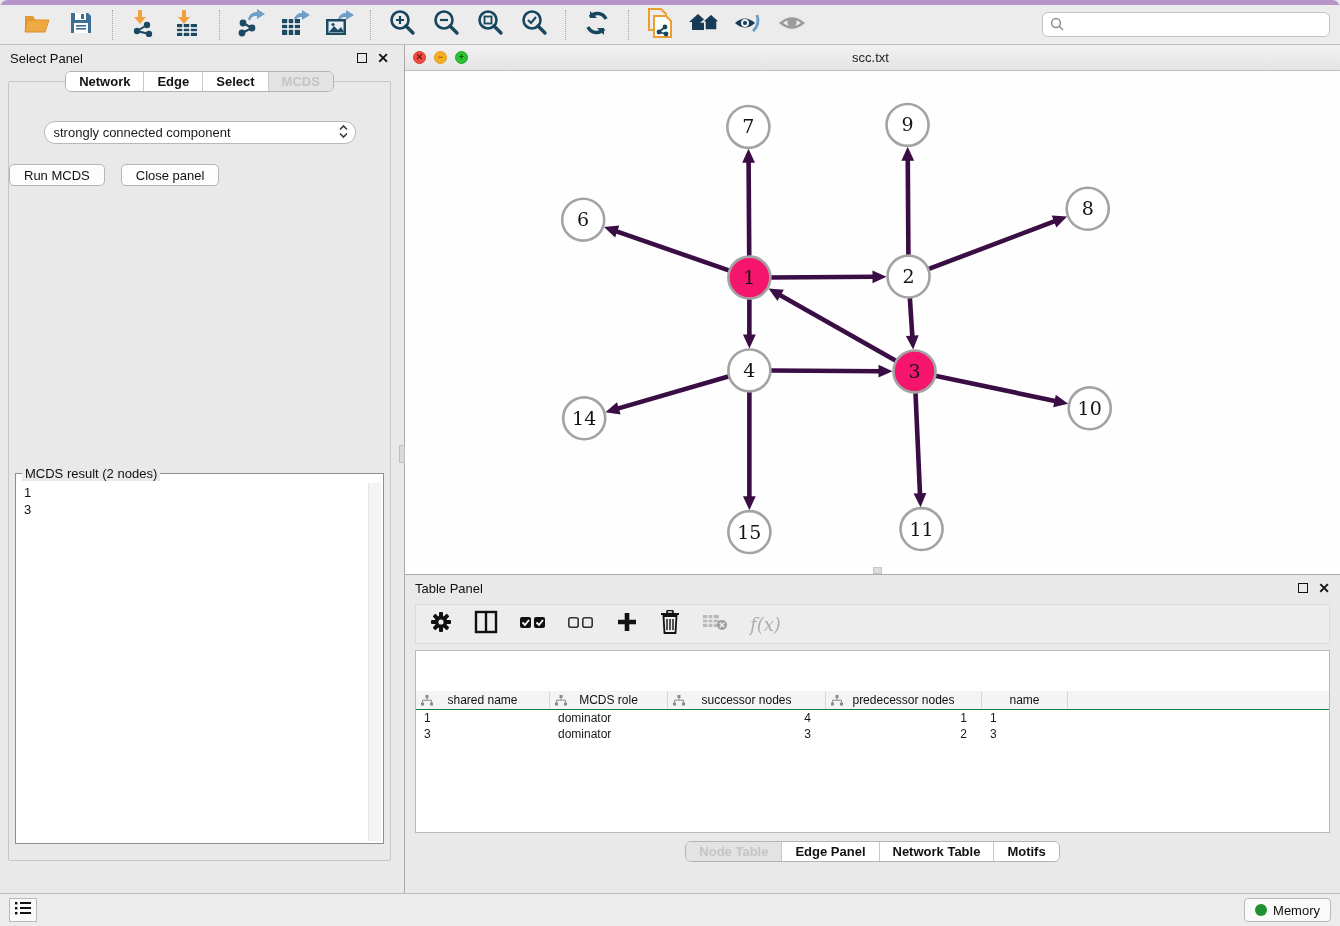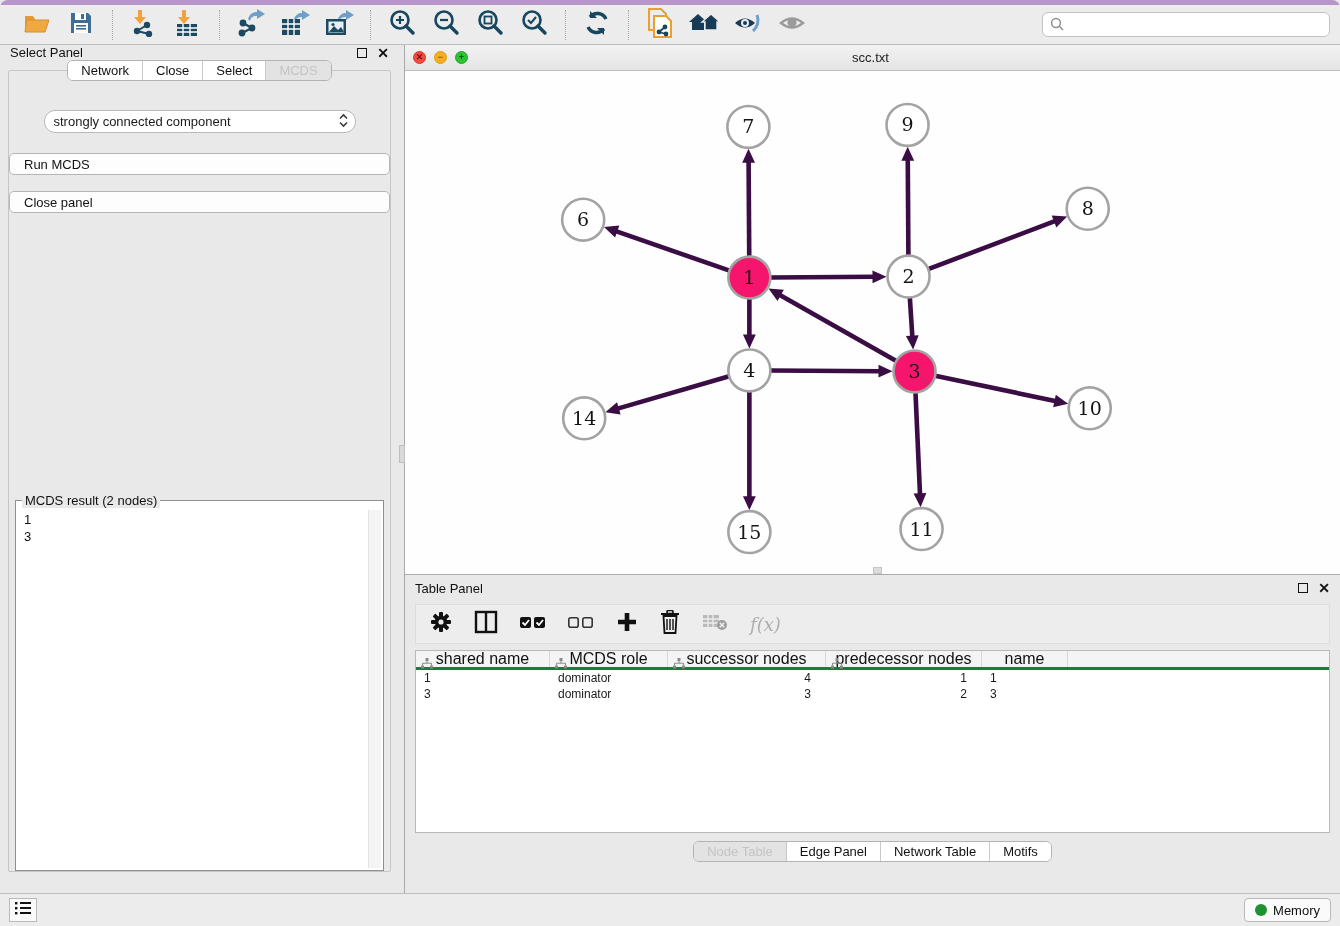--- a/index.html
+++ b/index.html
@@ -32,30 +32,30 @@
   .right-col { flex:1; display:flex; flex-direction:column; min-width:0; }
 
   
   .panel-header { height:26px; display:flex; align-items:center; padding:0 10px; font-size:13px; color:#111; }
   .panel-header .hdr-icons { margin-left:auto; display:flex; gap:10px; align-items:center; }
   .float-box { width:10px; height:10px; border:1.5px solid #111; display:inline-block; }
   .close-x { font-size:14px; font-weight:bold; color:#111; line-height:10px; }
 
   .cp-tabs { display:flex; justify-content:center; position:relative; z-index:2; }
   .tabbar { display:flex; border:1px solid #B3B3B3; border-radius:6px; overflow:hidden; background:#fff; }
-  .tab { padding:2px 13px; font-size:13px; background:#fff; color:#111; border-left:1px solid #C9C9C9; cursor:default; }
+  .tab { padding:2px 13px; font-size:13px; background:#fff; color:#111; border-left:1px solid #C9C9C9; cursor:default;font-weight:bold; }
   .tab:first-child { border-left:none; }
   .tab.sel { background:#E3E3E3; color:#C4C4C4; }
 
   .cp-body { margin:-11px 8px 0 8px; flex:1; border:1px solid #C6C6C6; border-radius:2px; background:#E9E9E9; padding-top:30px; position:relative; }
   .opt-label { text-align:center; font-size:13px; margin-top:6px; }
   .select-row { display:flex; justify-content:center; margin-top:9px; }
   .select { width:312px; height:23px; background:#fff; border:1px solid #B9B9B9; border-radius:11px; display:flex; align-items:center; padding:0 6px 0 9px; font-size:13px; }
   .select .spacer { flex:1; }
-  .btn-row { display:flex; justify-content:flex-start; gap:16px; margin-top:20px;flex-direction:column; }
+  .btn-row { display:flex; justify-content:flex-start; gap:16px; margin-top:20px; }
   .btn { height:22px; padding:0 14px; background:#FDFDFD; border:1px solid #B5B5B5; border-radius:5px; font-size:13px; display:flex; align-items:center; color:#111; }
 
   fieldset.result { margin:280px 6px 0 6px; height:378px; border:1px solid #8F8F8F; background:#fff; position:relative; padding:2px; }
   fieldset.result legend { font-size:13px; color:#111; margin-left:4px; padding:0 3px; background:#E9E9E9; }
   .result-list { font-size:13px; line-height:17px; padding:1px 6px; color:#111; }
   .result-scroll { position:absolute; top:2px; bottom:2px; right:2px; width:13px; background:#F4F4F4; border-left:1px solid #E3E3E3; }
 
   
   .net-window { height:530px; display:flex; flex-direction:column; border-bottom:1px solid #ABABAB; }
   .net-titlebar { height:26px; background:linear-gradient(#F2F2F2,#E4E4E4); border-bottom:1px solid #BFBFBF; position:relative; display:flex; align-items:center; }
@@ -68,21 +68,21 @@
   .net-canvas { flex:1; background:#FEFEFE; position:relative; }
   .net-canvas svg { position:absolute; inset:0; }
   .canvas-grip { position:absolute; bottom:0; left:50%; width:9px; height:7px; background:#DCDCDC; border:1px solid #C6C6C6; }
 
   
   .table-panel { flex:1; display:flex; flex-direction:column; background:#E9E9E9; }
   .tp-toolbar { margin:3px 10px 6px 10px; height:40px; background:#EDEDED; border:1px solid #DCDCDC; display:flex; align-items:center; gap:22px; padding:0 14px; }
   .tp-icon { display:flex; align-items:center; justify-content:center; }
   .fx { font-family:"DejaVu Serif", serif; font-style:italic; font-size:18px; color:#ADADAD; }
   .table-area { margin:0 10px; height:183px; background:#fff; border:1px solid #B9B9B9; overflow:hidden; }
-  .thead { display:flex; height:19px; background:#F4F4F4; border-bottom:3px solid #15803d; font-size:16px; }
+  .thead { display:flex; height:19px; background:#F4F4F4; border-bottom:1px solid #15803d; font-size:12px;margin-top:40px; }
   .th { position:relative; display:flex; align-items:center; justify-content:center; border-right:1px solid #D8D8D8; color:#111; }
   .th .tree-ic { position:absolute; left:5px; top:4px; }
   .trow { display:flex; height:16px; font-size:12px; align-items:center; }
   .td { padding:0 8px; overflow:hidden; white-space:nowrap; }
   .td.r { text-align:right; padding-right:15px; }
   .tp-tabs { display:flex; justify-content:center; margin-top:8px; }
 
   
   .statusbar { height:33px; background:#ECECEC; border-top:1px solid #BEBEBE; display:flex; align-items:center; padding:0 9px;text-align:center; }
   .list-btn { width:28px; height:24px; background:#FAFAFA; border:1px solid #B9B9B9; display:flex; align-items:center; justify-content:center; }
@@ -286,21 +286,21 @@
       <div class="panel-header">
         <span>Select Panel</span>
         <span class="hdr-icons">
           <span class="float-box"></span>
           <span class="close-x">✕</span>
         </span>
       </div>
       <div class="cp-tabs">
         <div class="tabbar">
           <div class="tab">Network</div>
-          <div class="tab">Close</div>
+          <div class="tab">Edge</div>
           <div class="tab">Select</div>
           <div class="tab sel">MCDS</div>
         </div>
       </div>
       <div class="cp-body">
         <div class="select-row">
           <div class="select">
             <span>strongly connected component</span>
             <span class="spacer"></span>
             <span>

